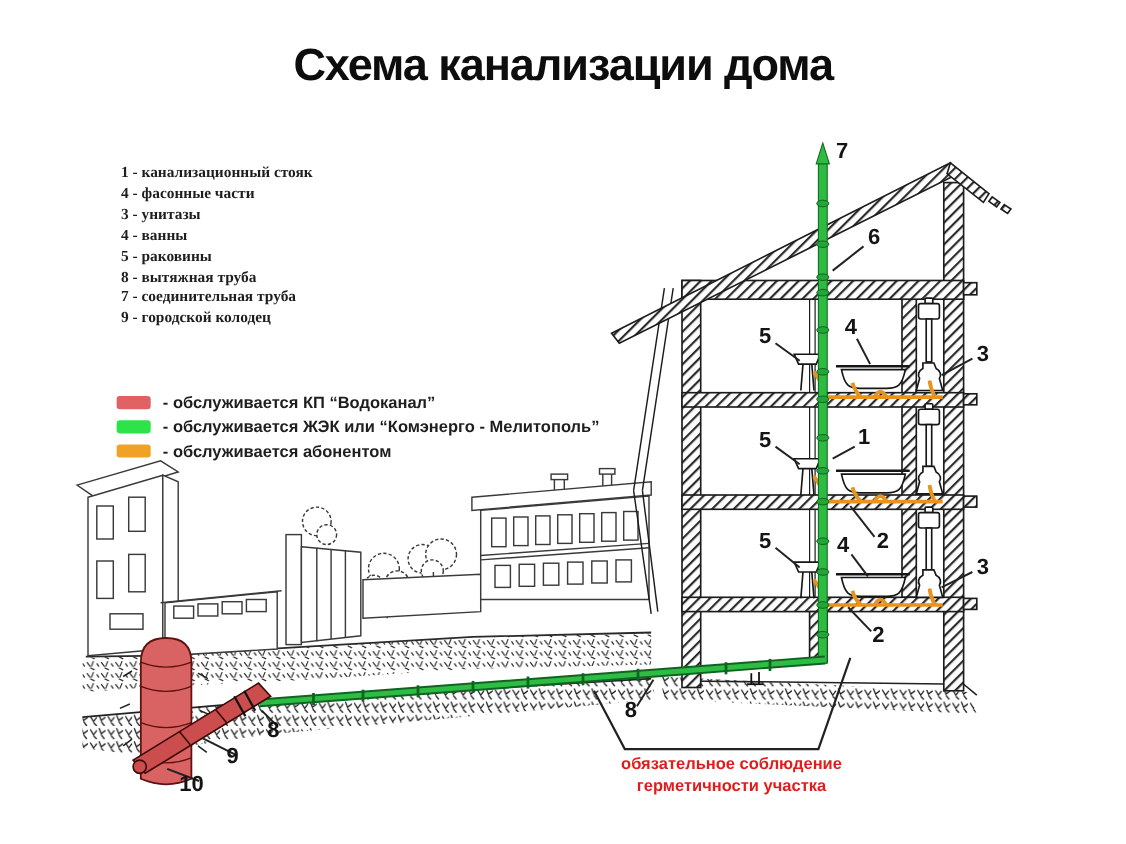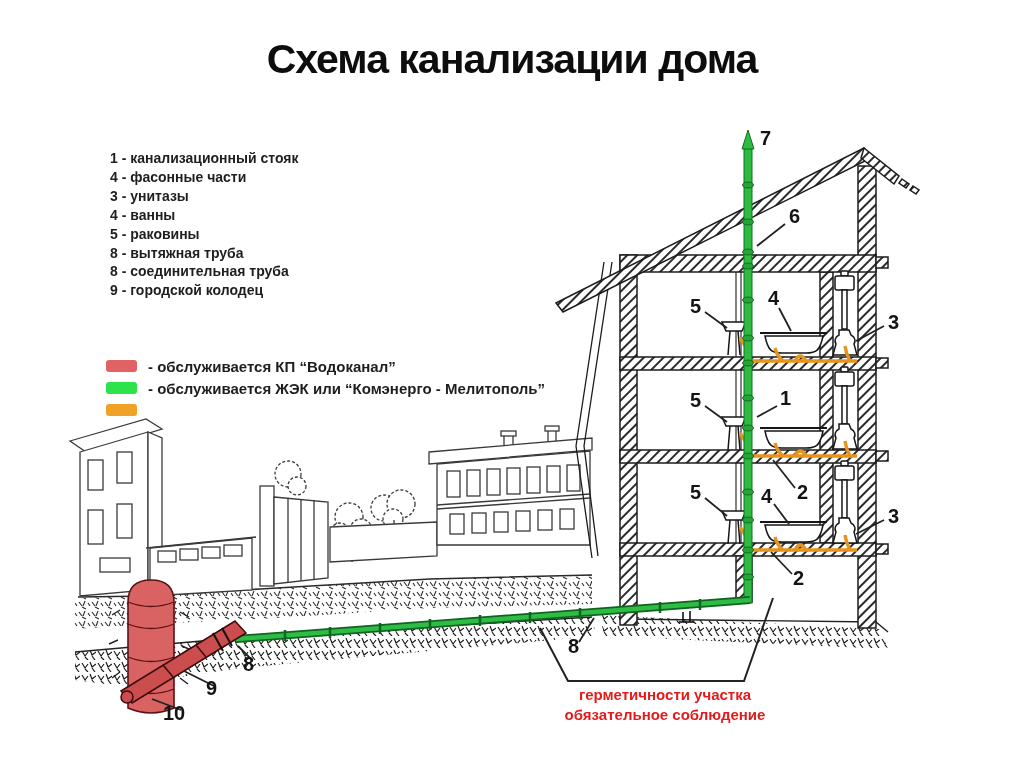--- a/index.html
+++ b/index.html
@@ -1,20 +1,20 @@
 <!DOCTYPE html>
 <html><head>
 <meta charset="utf-8">
 <style>
   html,body{margin:0;padding:0;background:#ffffff;width:1024px;height:767px;
     font-family:"Liberation Sans", sans-serif; overflow:hidden; position:relative;}
   #stage{position:absolute;left:0;top:0;width:1024px;height:709px;}
   .title{position:absolute;left:0;top:36px;width:1024px;text-align:center;
     font-size:41px;font-weight:700;color:#0d0d0d;letter-spacing:-1px;}
-  .legend{position:absolute;left:110px;top:149px;width:330px;}
+  .legend{position:absolute;left:110px;top:149px;width:330px;font-family:Liberation Serif, serif;}
   .legend-item{font-size:14px;font-weight:700;color:#1e1e1e;line-height:18.9px;white-space:nowrap;}
   .svc{position:absolute;left:106px;width:520px;height:18px;}
   .svc .sw{position:absolute;left:0;top:2px;width:31px;height:12px;border-radius:3px;}
   .svc .lbl{position:absolute;left:42px;top:0;font-size:15px;font-weight:700;color:#1e1e1e;white-space:nowrap;}
   .num{position:absolute;font-size:20px;font-weight:700;color:#141414;line-height:20px;}
   .caption{position:absolute;left:545px;top:685px;width:240px;text-align:center;
     font-size:15px;font-weight:700;color:#e31b1b;line-height:20px;}
   svg{position:absolute;left:0;top:0;}
 </style>
 </head>
@@ -311,51 +311,52 @@
 
   <div class="title">Схема канализации дома</div>
 
   <div class="legend">
     <div class="legend-item">1 - канализационный стояк</div>
     <div class="legend-item">4 - фасонные части</div>
     <div class="legend-item">3 - унитазы</div>
     <div class="legend-item">4 - ванны</div>
     <div class="legend-item">5 - раковины</div>
     <div class="legend-item">8 - вытяжная труба</div>
-    <div class="legend-item">8 - соединительная труба</div>
+    <div class="legend-item">7 - соединительная труба</div>
     <div class="legend-item">9 - городской колодец</div>
   </div>
 
   <div class="svc" style="top:380px">
     <span class="sw" style="background-color: rgb(46, 226, 74);"></span>
     <span class="lbl">- обслуживается ЖЭК или “Комэнерго - Мелитополь”</span>
   </div>
   <div class="svc" style="top:358px">
     <span class="sw" style="background-color: rgb(224, 98, 98);"></span>
     <span class="lbl">- обслуживается КП “Водоканал”</span>
   </div>
   <div class="svc" style="top:402px">
     <span class="sw" style="background-color: rgb(240, 162, 38);"></span>
+    <span class="lbl">- обслуживается абонентом</span>
   </div>
 
   <div class="num" style="left:760px;top:128px">7</div>
   <div class="num" style="left:789px;top:206px">6</div>
   <div class="num" style="left:690px;top:296px">5</div>
   <div class="num" style="left:690px;top:390px">5</div>
   <div class="num" style="left:690px;top:482px">5</div>
   <div class="num" style="left:768px;top:288px">4</div>
   <div class="num" style="left:761px;top:486px">4</div>
   <div class="num" style="left:888px;top:312px">3</div>
   <div class="num" style="left:888px;top:506px">3</div>
   <div class="num" style="left:780px;top:388px">1</div>
   <div class="num" style="left:797px;top:482px">2</div>
   <div class="num" style="left:793px;top:568px">2</div>
   <div class="num" style="left:568px;top:636px">8</div>
   <div class="num" style="left:243px;top:654px">8</div>
   <div class="num" style="left:206px;top:678px">9</div>
   <div class="num" style="left:163px;top:703px">10</div>
 
   <div class="caption">
+    <div>обязательное соблюдение</div>
     <div>герметичности участка</div>
-    <div>обязательное соблюдение</div>
   </div>
 
 </div>
 
 </body></html>

